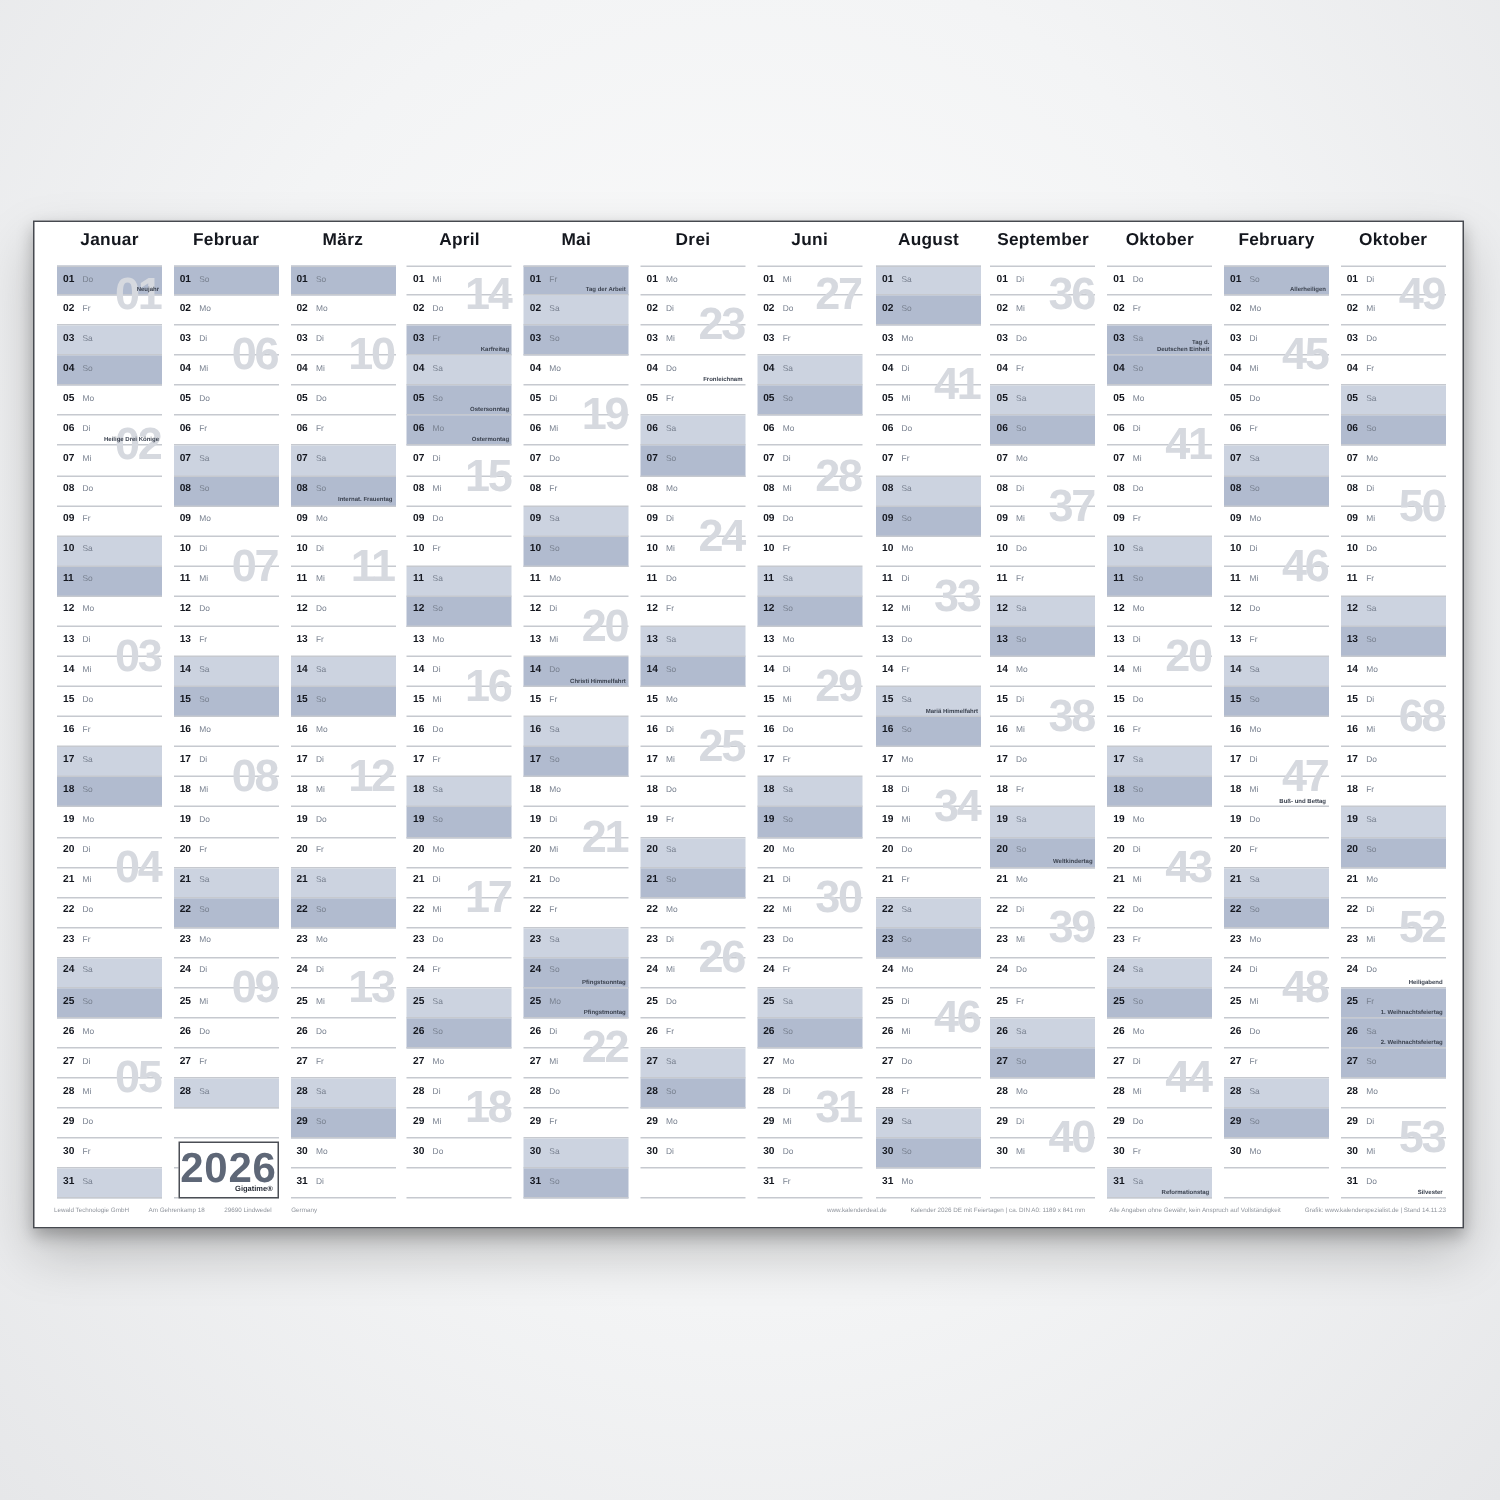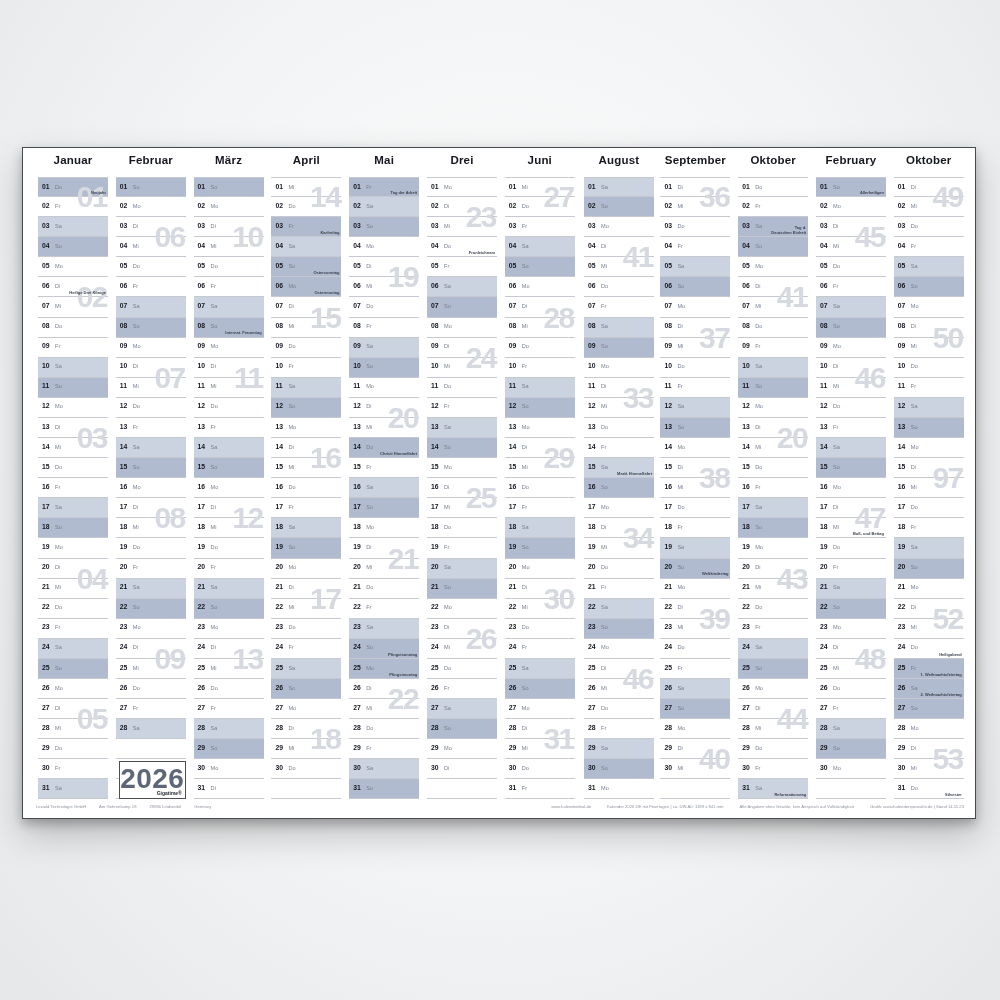--- a/index.html
+++ b/index.html
@@ -1625,21 +1625,21 @@
           <span class="dn">30</span>
           <span class="dw">Mi</span>
         </div>
         <div class="row" style="top: 631.4px; height: 20.08px;">
           <span class="dn">31</span>
           <span class="dw">Do</span>
           <span class="hol">Silvester</span>
         </div>
         <div class="wk" style="top: 34.08px; width: 70px;">49</div>
         <div class="wk" style="top: 174.64px; width: 70px;">50</div>
-        <div class="wk" style="top: 315.2px; width: 70px;">97</div>
+        <div class="wk" style="top: 315.2px; width: 70px;">68</div>
         <div class="wk" style="top: 455.76px; width: 70px;">52</div>
         <div class="wk" style="top: 596.32px; width: 70px;">53</div>
       </div>
     </div>
 
   <div class="year-box" id="year-box" style="left: 95.8px; width: 67px; top: 613.32px; height: 37.66px;">
     <div class="year">2026</div>
     <div class="brand">Gigatime®</div>
   </div>
 

